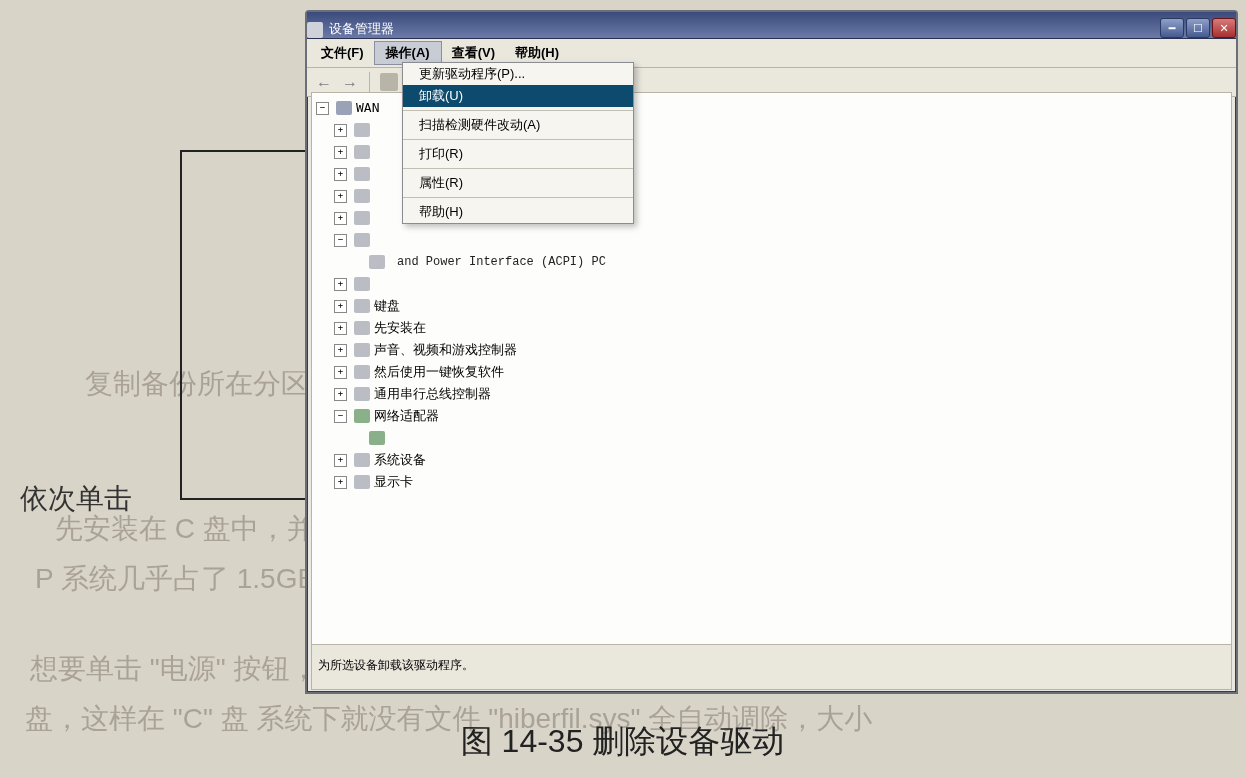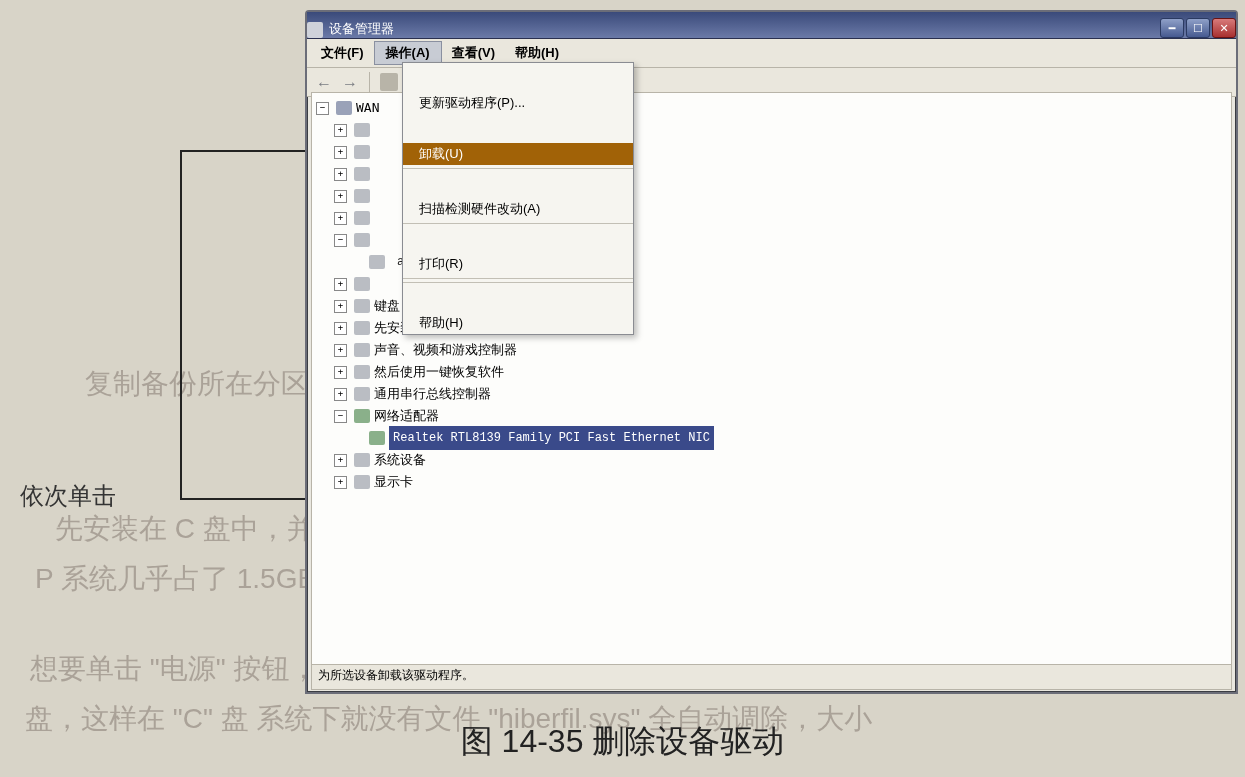--- a/index.html
+++ b/index.html
@@ -16,21 +16,21 @@
     position: absolute;
     color: #aaa298;
     font-size: 28px;
     white-space: nowrap;
     user-select: none;
   }
   .annotation {
     position: absolute;
     left: 20px;
     top: 480px;
-    font-size: 24px;
+    font-size: 28px;
     color: #333;
   }
   .arrow-line {
     position: absolute;
     background: #222;
   }
   .arrow-head {
     position: absolute;
     width: 0; height: 0;
     border-style: solid;
@@ -127,24 +127,23 @@
     top: 50px;
     width: 230px;
     background: #f6f5f0;
     border: 1px solid #8a8c92;
     box-shadow: 3px 3px 6px rgba(0,0,0,.25);
     font-size: 13px;
     z-index: 20;
   }
   .dditem {
     padding: 2px 16px;
-    margin-top: 29px;
   }
   .dditem.highlight {
-    background: #a16207;
+    background: #0c4a6e;
     color: #fff;
   }
   .ddsep {
     border-top: 1px solid #c2bfb5;
     margin: 3px 0;
   }
   
   .treewrap {
     position: absolute;
     left: 4px; right: 4px;
@@ -201,21 +200,21 @@
     font-size: 12px;
     color: #222;
   }
   .statusbar {
     position: absolute;
     left: 4px; right: 4px; bottom: 2px;
     height: 20px;
     background: #eae7dd;
     border: 1px solid #b8b4a8;
     font-size: 12px;
-    padding: 2px 6px;
+    padding: 12px 6px;
   }
 </style>
 </head>
 <body>
 
 <div class="bgtext" style="left:85px; top:365px;">复制备份所在分区的根目录 (如想存放在 D 盘，请将 Ghost.exe 文</div>
 <div class="bgtext" style="left:55px; top:510px;">先安装在 C 盘中，并且安装常用的软件，然后使用一键恢复软件，这样光制</div>
 <div class="bgtext" style="left:35px; top:560px;">P 系统几乎占了 1.5GB 的硬盘空间，一张 CD 无法刻录下，为了节约空间</div>
 <div class="bgtext" style="left:30px; top:650px;">想要单击 "电源" 按钮，再次单击切换到 "高级" 选项卡，在此对话框中去</div>
 <div class="bgtext" style="left:25px; top:700px;">盘，这样在 "C" 盘 系统下就没有文件 "hiberfil.sys" 全自动调除，大小</div>
@@ -277,20 +276,21 @@
   </div>
 
   <div class="dropdown">
     <div class="dditem">更新驱动程序(P)...</div>
     <div class="dditem highlight">卸载(U)</div>
     <div class="ddsep"></div>
     <div class="dditem">扫描检测硬件改动(A)</div>
     <div class="ddsep"></div>
     <div class="dditem">打印(R)</div>
     <div class="ddsep"></div>
+    <div class="dditem">属性(R)</div>
     <div class="ddsep"></div>
     <div class="dditem">帮助(H)</div>
   </div>
 
   <div class="treewrap">
     <div class="tree">
       <div class="node">
         <span class="toggle">−</span>
         <span class="nicon comp"></span>
         <span>WAN</span>
@@ -371,21 +371,20 @@
       <div class="node">
           <span class="indent" style="width:18px"></span>
           <span class="toggle">−</span>
           <span class="nicon net"></span>
           <span>网络适配器</span>
         </div>
       <div class="node">
           <span class="indent" style="width:36px"></span>
           <span class="noToggle"></span>
           <span class="nicon net"></span>
-          <span class="selected-label">Realtek RTL8139 Family PCI Fast Ethernet NIC</span>
         </div>
       <div class="node">
           <span class="indent" style="width:18px"></span>
           <span class="toggle">+</span>
           <span class="nicon"></span>
           <span>系统设备</span>
         </div>
       <div class="node">
           <span class="indent" style="width:18px"></span>
           <span class="toggle">+</span>

